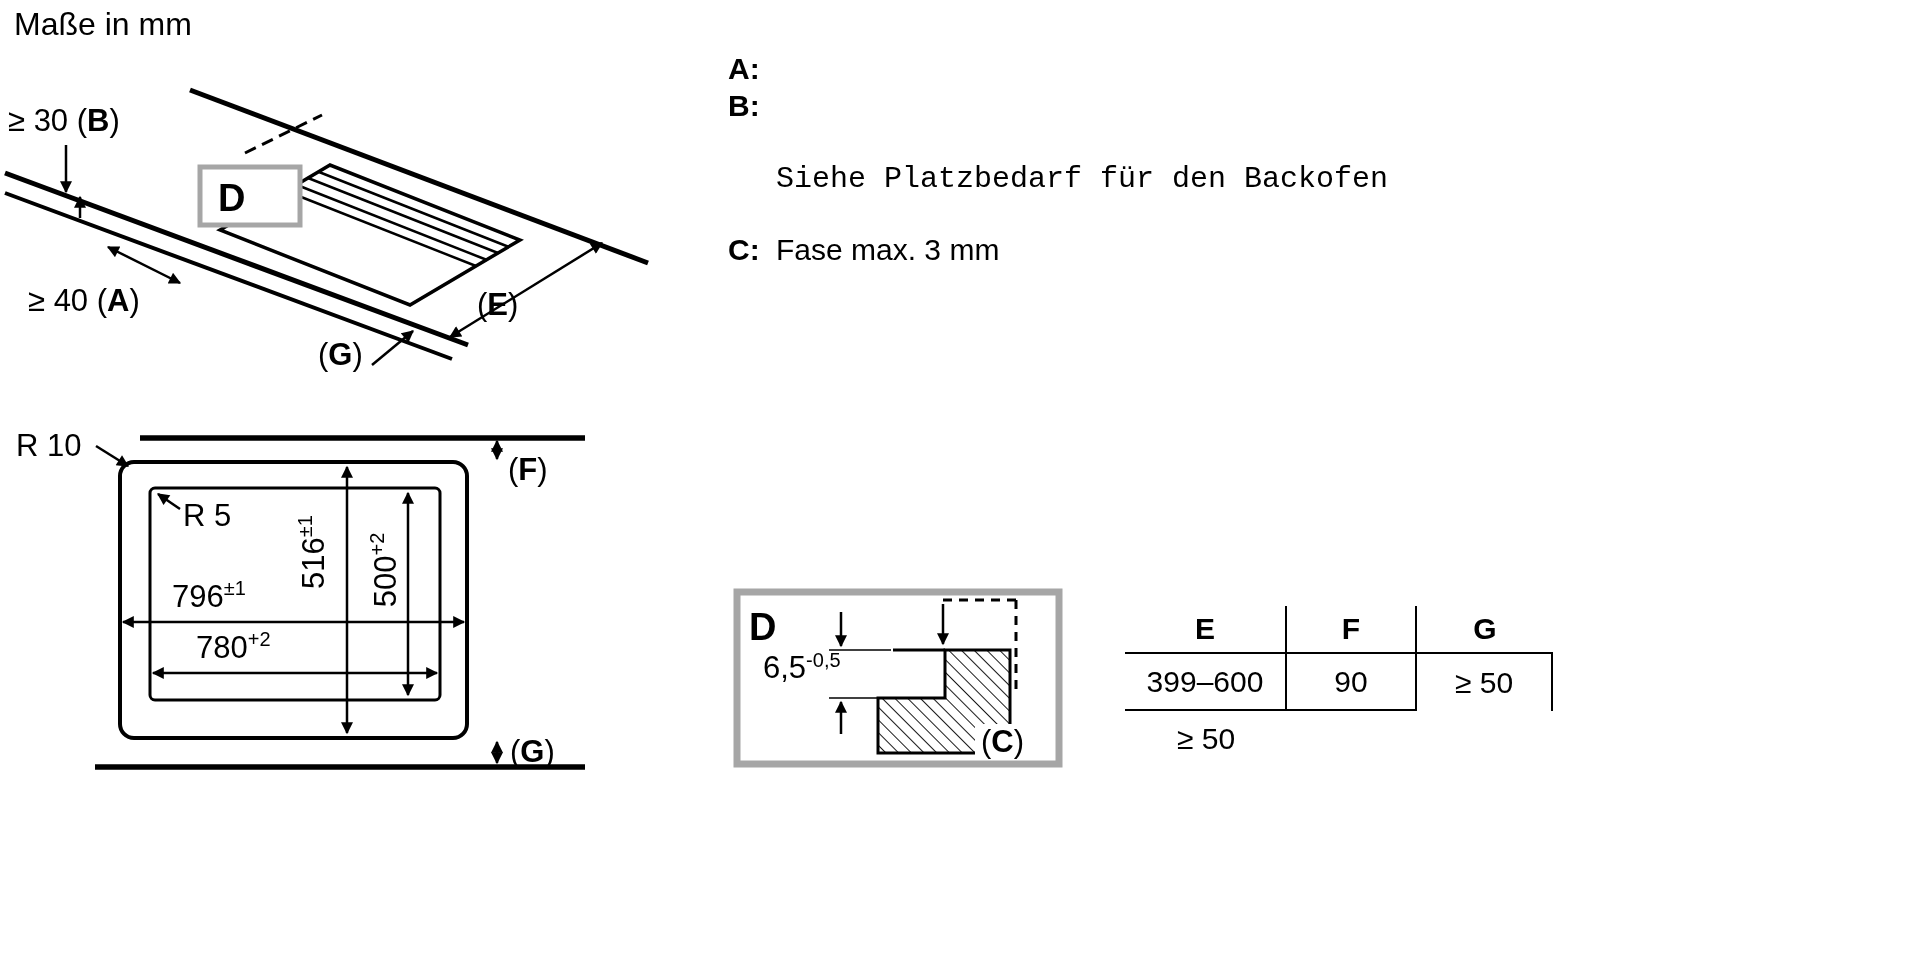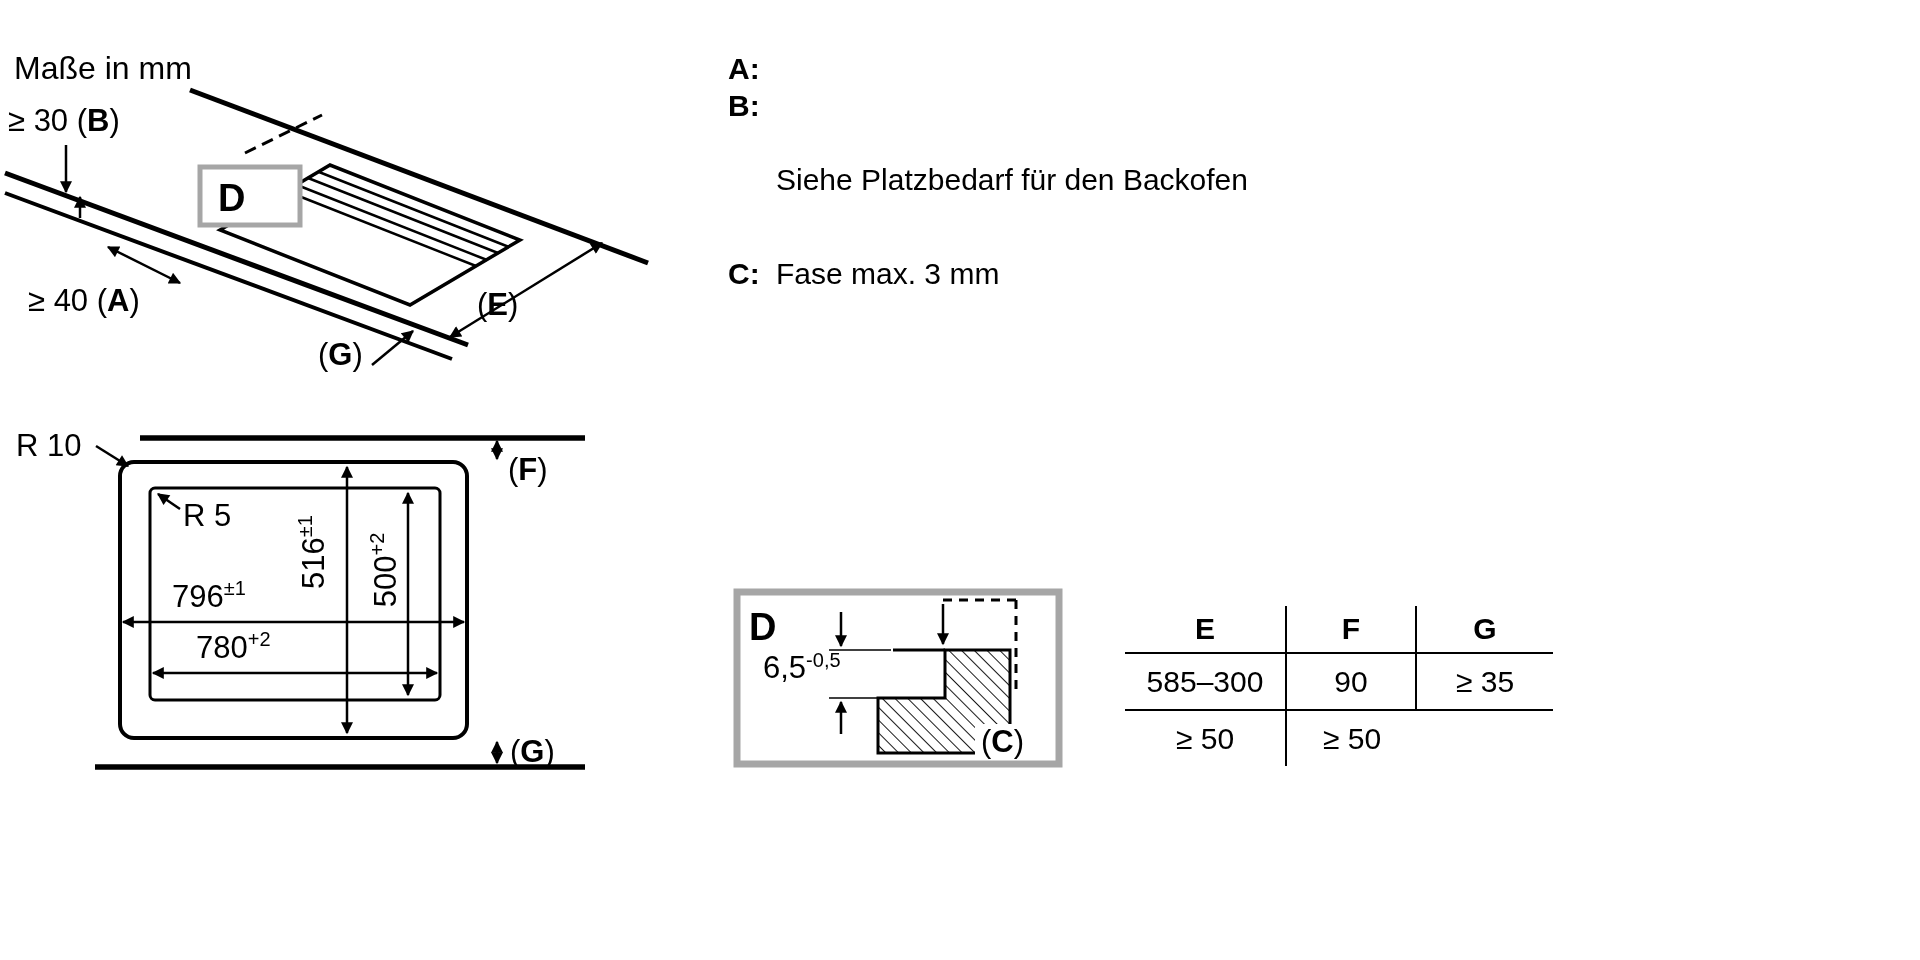--- a/index.html
+++ b/index.html
@@ -1,34 +1,34 @@
 <!DOCTYPE html>
 <html><head>
 <meta charset="utf-8">
 <style>
   html,body{margin:0;padding:0;}
   body{
     width:1920px;height:960px;background:#ffffff;color:#000;
     font-family:"Liberation Sans",sans-serif;position:relative;overflow:hidden;
   }
   .abs{position:absolute;}
-  #title{left:14px;top:6px;font-size:32px;margin-top:44px;}
+  #title{left:14px;top:6px;font-size:32px;}
   svg text{fill:#000;font-family:"Liberation Sans",sans-serif;}
   .dim{font-size:31px;}
   .b{font-weight:bold;}
   .sup{font-size:20px;}
   .bigletter{font-size:38px;font-weight:bold;}
   .dimline{stroke:#000;stroke-width:2.5;fill:none;}
   .thick{stroke:#000;fill:none;}
   
   #notes{left:728px;top:50px;width:820px;font-size:30px;line-height:37px;}
   .note{display:flex;}
   .note .lbl{flex:0 0 48px;font-weight:bold;}
   .note .txt{white-space:pre-line;}
-  .indent-note{margin:37px 0 57px 48px;}
+  .indent-note{margin:37px 0 33px 48px;font-family:Liberation Mono, monospace;}
   .plain-note{white-space:pre-line;}
   
   #dims-table{left:1125px;top:606px;display:grid;
     grid-template-columns:162px 130px 136px;grid-template-rows:48px 57px 55px;
     font-size:30px;}
   #dims-table .cell{display:flex;align-items:center;justify-content:center;}
   #dims-table .vr{border-right:2px solid #000;}
   #dims-table .hb{border-bottom:2px solid #000;}
   #dims-table .th{font-weight:bold;}
 </style>
@@ -162,19 +162,18 @@
 
   <rect x="242" y="136" width="72" height="34" fill="#ffffff"></rect>
   <text x="248" y="164" class="dim"><tspan>(</tspan><tspan class="b">C</tspan><tspan>)</tspan></text>
 </svg>
 
 <div id="dims-table" class="abs">
   <div class="cell th vr hb">E</div>
   <div class="cell th vr hb">F</div>
   <div class="cell th hb">G</div>
 
-  <div class="cell vr hb">585–300</div>
+  <div class="cell vr hb">399–600</div>
   <div class="cell vr hb">90</div>
-  <div class="cell hb">≥ 35</div>
 
   <div class="cell vr">≥ 50</div>
   <div class="cell">≥ 50</div>
 </div>
 
 </body></html>

